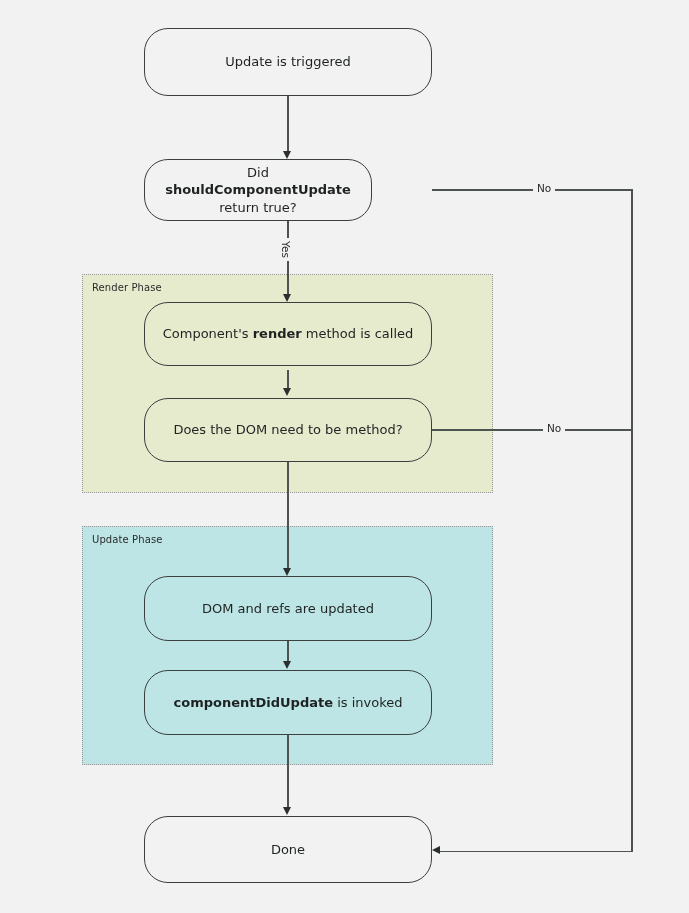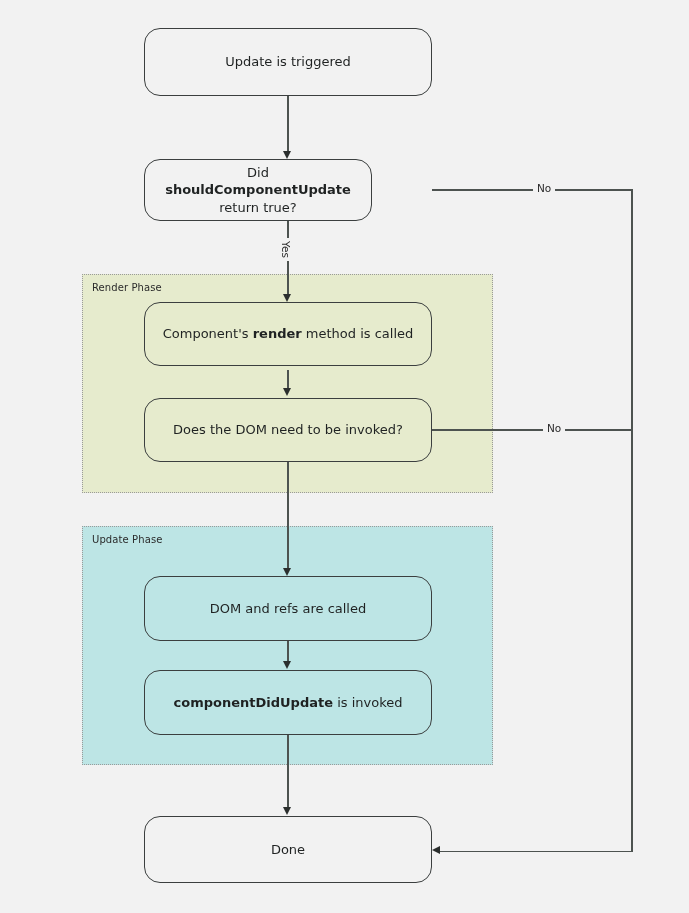--- a/index.html
+++ b/index.html
@@ -48,21 +48,21 @@
     width: 411px;
     height: 239px;
     background: #bde5e5;
   }
 
   
   .node {
     position: absolute;
     box-sizing: border-box;
     border: 1.4px solid #3b3f3f;
-    border-radius: 16px;
+    border-radius: 24px;
     display: flex;
     align-items: center;
     justify-content: center;
     text-align: center;
     font-size: 13px;
     color: #1f2222;
     line-height: 1.35;
     padding: 0 14px;
   }
   .node.plain   { background: #f2f2f2; }
@@ -163,25 +163,25 @@
 
   <div class="node plain" id="node-scu">
     <span><span>Did </span><b>shouldComponentUpdate</b><span> return true?</span></span>
   </div>
 
   <div class="node render" id="node-render-called">
     <span><span>Component's </span><b>render</b><span> method is called</span></span>
   </div>
 
   <div class="node render" id="node-dom-needed">
-    <span>Does the DOM need to be invoked?</span>
+    <span>Does the DOM need to be method?</span>
   </div>
 
   <div class="node commit" id="node-dom-updated">
-    <span>DOM and refs are called</span>
+    <span>DOM and refs are updated</span>
   </div>
 
   <div class="node commit" id="node-cdu">
     <span><b>componentDidUpdate</b><span> is invoked</span></span>
   </div>
 
   <div class="node plain" id="node-done">
     <span>Done</span>
   </div>
 

